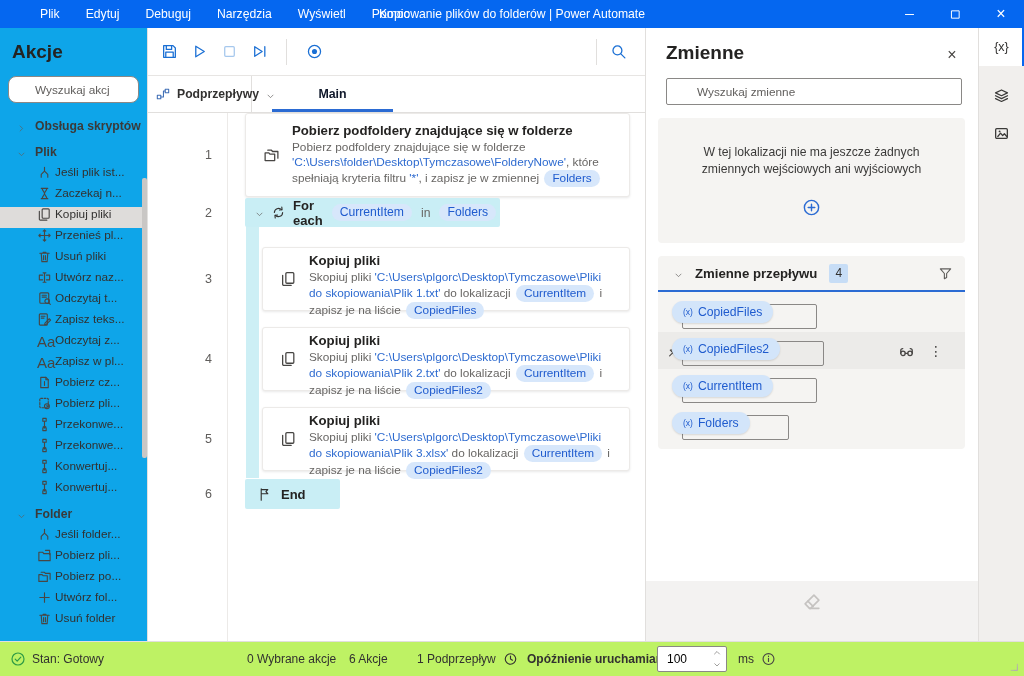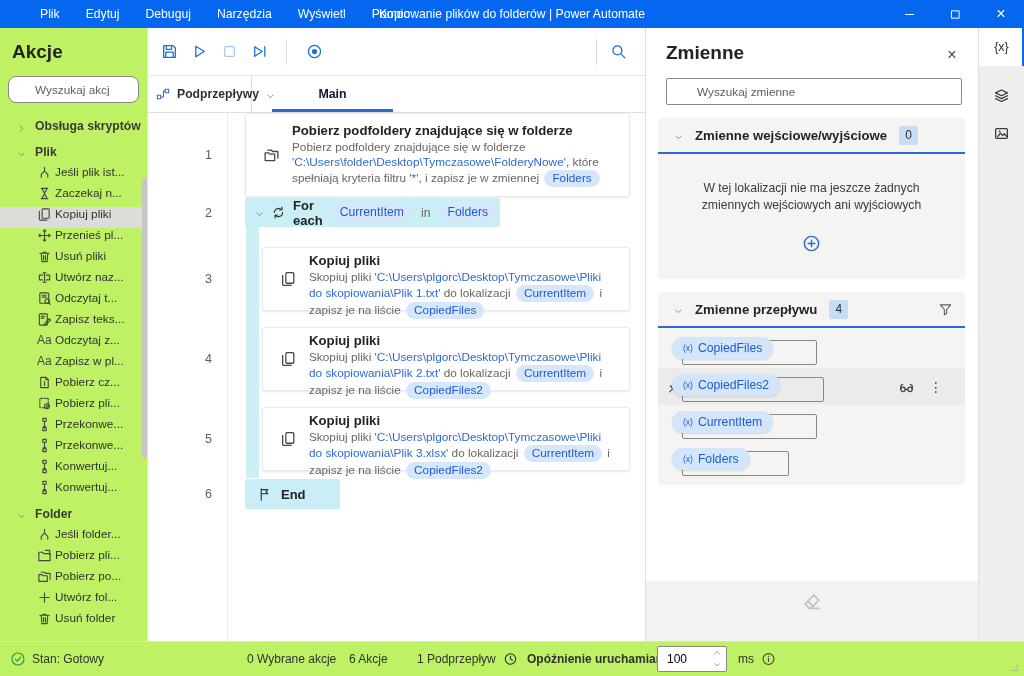--- a/index.html
+++ b/index.html
@@ -11,33 +11,33 @@
   .menus{ display:flex; margin-left:27px; }
   .menu{ padding:0 13px; font-size:12.2px; line-height:28px; cursor:default; }
   .tb-title{ position:absolute; left:50%; transform:translateX(-50%); font-size:12.2px; white-space:nowrap; }
   .win{ margin-left:auto; display:flex; }
   .winbtn{ width:46px; height:28px; display:flex; align-items:center; justify-content:center; color:#fff; }
   .winbtn svg{ width:13px; height:13px; }
   .winbtn .x{ font-size:16px; line-height:1; }
   
   .main{ display:flex; height:613px; }
   
-  .sidebar{ width:148px; background:#bef264; border-right:1px solid #e3e1df; position:relative; overflow:hidden; }
+  .sidebar{ width:148px; background:#0ea5e9; border-right:1px solid #e3e1df; position:relative; overflow:hidden; }
   .side-title{ font-size:19px; font-weight:600; color:#242322; padding:13px 0 0 12px; }
   .searchbox{ margin:13px 8px 0 8px; height:27px; background:#fff; border:1px solid #8a8886; border-radius:8px; display:flex; align-items:center; padding:9px 6px; }
   .searchbox .sic{ color:#0b6bcb; width:14px; height:14px; margin-right:6px; }
   .searchbox input{ border:none; outline:none; width:90px; font-size:11.8px; font-family:inherit; color:#323130; background:transparent; }
   .searchbox input::placeholder{ color:#605e5c; }
   .tree{ margin-top:10px; }
   .tgroup{ display:flex; align-items:center; height:26px; padding-left:17px; gap:9px; font-weight:700; font-size:12.2px; color:#3b3a39; cursor:default; }
   .titem{ display:flex; align-items:flex-start; height:21px; padding-left:37px; gap:3px; font-size:11.8px; color:#323130; cursor:default; white-space:nowrap; }
   .titem.sel{ background:#dedcda; }
   .titem .ic{ width:15px; height:15px; color:#484644; flex:0 0 15px; }
   .titem .ic svg{ width:15px; height:15px; }
-  .aat{ font-size:12px; color:#484644; }
+  .aat{ font-size:15px; color:#484644; }
   .chev{ width:9px; height:9px; display:inline-block; color:#605e5c; }
   .chev svg{ width:9px; height:9px; }
   .side-scroll{ position:absolute; right:0; top:150px; width:5px; height:280px; background:#c9c7c5; border-radius:2px; }
   
   .center{ width:497px; display:flex; flex-direction:column; background:#fff; }
   .toolbar{ height:48px; display:flex; align-items:center; padding-left:6px; border-bottom:1px solid #e7e5e3; position:relative; }
   .tbtn{ width:30px; height:30px; background:none; border:none; display:flex; align-items:center; justify-content:center; color:#1a6fd4; cursor:pointer; }
   .tbtn svg{ width:17px; height:17px; }
   .tbtn.dis{ color:#a6c8ed; }
   .tdiv{ width:1px; height:26px; background:#e1dfdd; margin:0 12px; }
@@ -609,29 +609,20 @@
     <div class="vhead-row">
       <div class="vpanel-title">Zmienne</div>
       <div class="vclose">×</div>
     </div>
     <div class="vsearch">
       <span class="sic ic"></span>
       <input placeholder="Wyszukaj zmienne" style="">
     </div>
 
     <div class="vcard">
-      <div class="vcard-head">
-        <span class="chev" id="iochev"><svg viewBox="0 0 16 16">
-              <g fill="none" stroke="currentColor" stroke-width="1.2" stroke-linecap="round" stroke-linejoin="round">
-                <path d="M3.5 5.5L8 10l4.5-4.5"></path>
-              </g>
-            </svg></span>
-        <span class="vcard-title">Zmienne wejściowe/wyjściowe</span>
-        <span class="vcount">0</span>
-      </div>
       <div class="vempty">W tej lokalizacji nie ma jeszcze żadnych zmiennych wejściowych ani wyjściowych</div>
       <div class="vadd" id="vaddbtn">
           <svg viewBox="0 0 16 16">
             <g fill="none" stroke="currentColor" stroke-width="1.2" stroke-linecap="round" stroke-linejoin="round">
               <circle cx="8" cy="8" r="6"></circle>
               <path d="M8 5.2v5.6M5.2 8h5.6"></path>
             </g>
           </svg>
         </div>
     </div>

